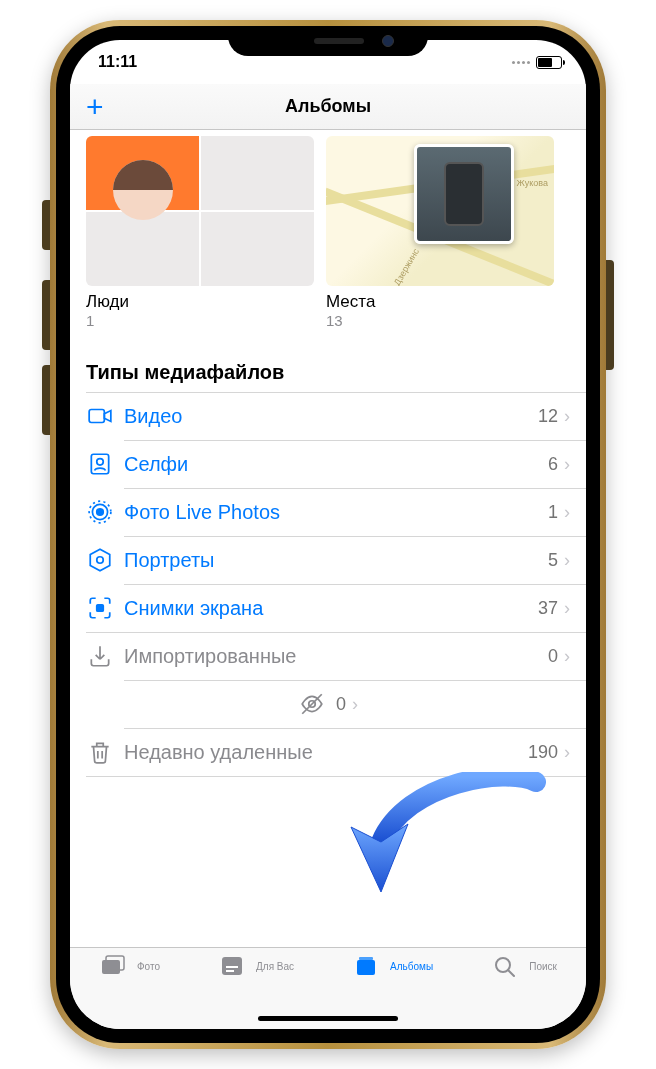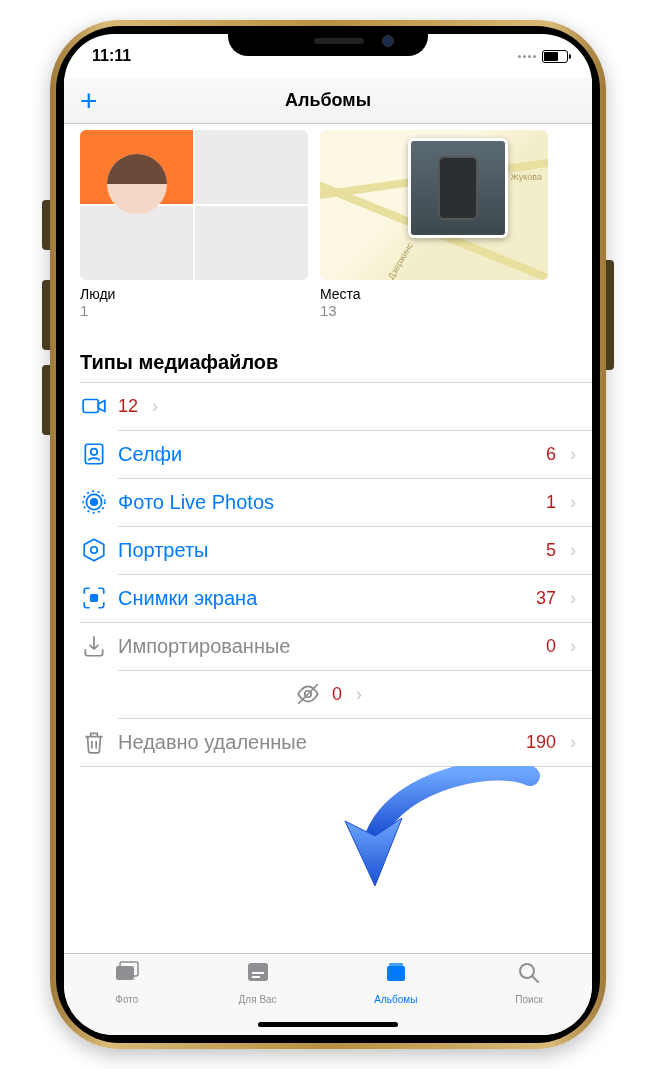--- a/index.html
+++ b/index.html
@@ -41,21 +41,21 @@
     width: 8px;
     height: 110px;
     background: #4a3c1f;
     border-radius: 0 4px 4px 0;
   }
   .bezel {
     width: 100%;
     height: 100%;
     background: #000;
     border-radius: 64px;
-    padding: 8px;
+    padding: 14px;
     position: relative;
   }
   .screen {
     width: 100%;
     height: 100%;
     background: #fff;
     border-radius: 50px;
     overflow: hidden;
     position: relative;
     display: flex;
@@ -159,21 +159,21 @@
     position:absolute; top:8px; right:40px; width:100px; height:100px;
     background: linear-gradient(#5b6a72,#3d474e);
     border:3px solid #fff; border-radius:6px;
     box-shadow: 0 2px 6px rgba(0,0,0,0.3);
     display:flex; align-items:center; justify-content:center;
   }
   .tile-places .photo .inner {
     width:40px; height:64px; background:#2a2f33; border-radius:6px; border:2px solid #555;
   }
   .tile-places .street { position:absolute; font-size:9px; color:#ad9d63; }
-  .tile-label { margin-top:6px; font-size:14px; color:#000;}
+  .tile-label { margin-top:6px; font-size:17px; color:#000;}
   .tile-count { font-size:15px; color:#8a8a8e;}
   
   .section-header {
     font-size: 20px;
     font-weight: 700;
     padding: 24px 16px 8px 16px;
   }
   
   .row {
     display:flex;
@@ -199,21 +199,21 @@
   .row.last::after { left:16px; bottom:0; }
   .row-icon {
     width: 28px;
     margin-right: 10px;
     display:flex;
     align-items:center;
     justify-content:center;
     color:#007aff;
   }
   .row-label { flex:1; }
-  .row-count { color:#b91c1c; font-size:18px; margin-right:14px;}
+  .row-count { color:#737373; font-size:18px; margin-right:6px;}
   .chevron { color:#c7c7cc; font-size:18px; }
   .grey .row-label, .grey .row-icon { color:#8a8a8e; }
   .grey { color:#8a8a8e;justify-content:center; }
   
   svg.ico { width:26px; height:26px; stroke:currentColor; fill:none; stroke-width:1.6; }
   
   .arrow-overlay {
     position:absolute;
     left: 266px;
     top: 732px;
@@ -225,21 +225,21 @@
   
   .tabbar {
     height: 60px;
     border-top: 0.5px solid #c6c6c6;
     background: rgba(248,248,248,0.94);
     display:flex;
     justify-content:space-around;
     align-items:flex-start;
     padding-top:6px;
   }
-  .tab { display:flex; flex-direction:column; align-items:center; gap:10px; color:#8e8e93; font-size:10px;}
+  .tab { display:flex; align-items:center; gap:10px; color:#8e8e93; font-size:10px;}
   .tab.active { color:#007aff; }
   .tab svg { width:28px; height:24px; }
   .home-indicator-wrap { height:22px; display:flex; align-items:center; justify-content:center; background:rgba(248,248,248,0.94);}
   .home-indicator { width:140px; height:5px; background:#000; border-radius:3px;}
 </style>
 </head>
 <body>
 
 <div class="phone">
   <div class="phone-buttons-left"></div>
@@ -306,20 +306,21 @@
 
         <div class="section-header">Типы медиафайлов</div>
 
         <div class="row first">
           <span class="row-icon">
             <svg class="ico" viewBox="0 0 24 24">
                 <rect x="2" y="6" width="14" height="12" rx="2"></rect>
                 <path d="M16 10l6-3v10l-6-3z"></path>
               </svg>
           </span>
+          <span class="row-label">Видео</span>
           <span class="row-count">12</span>
           <span class="chevron">›</span>
         </div>
         <div class="row">
           <span class="row-icon">
             <svg class="ico" viewBox="0 0 24 24">
                 <rect x="4" y="3" width="16" height="18" rx="2"></rect>
                 <circle cx="12" cy="10" r="3"></circle>
                 <path d="M7 18c1-3 9-3 10 0"></path>
               </svg>

